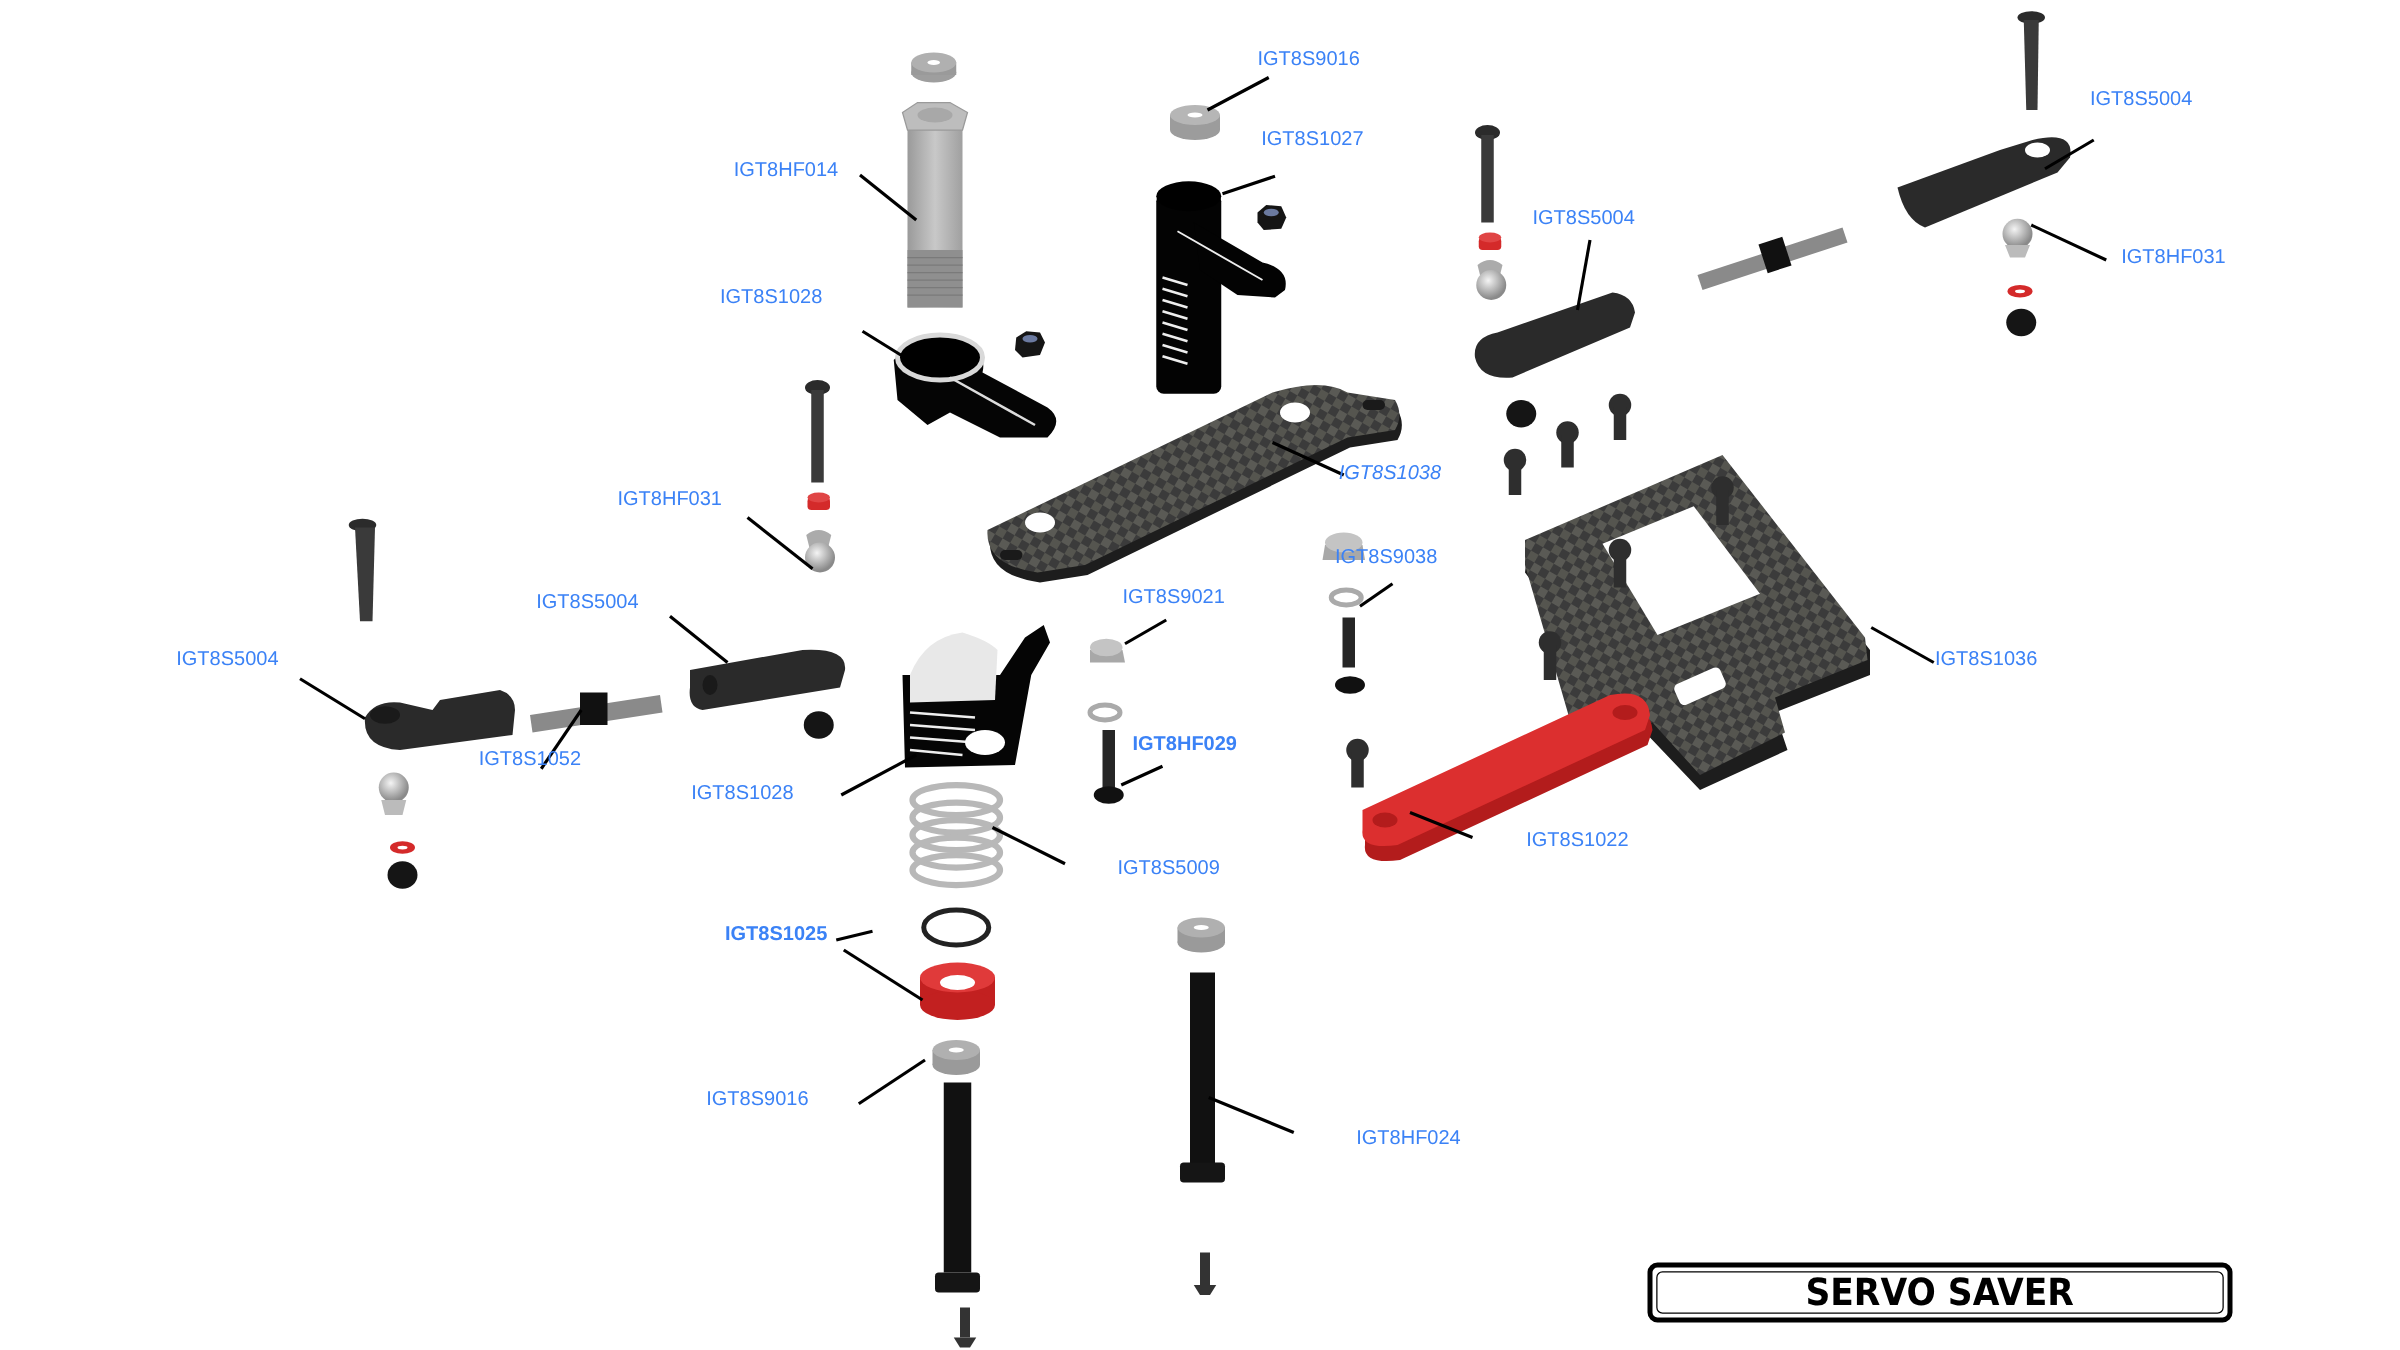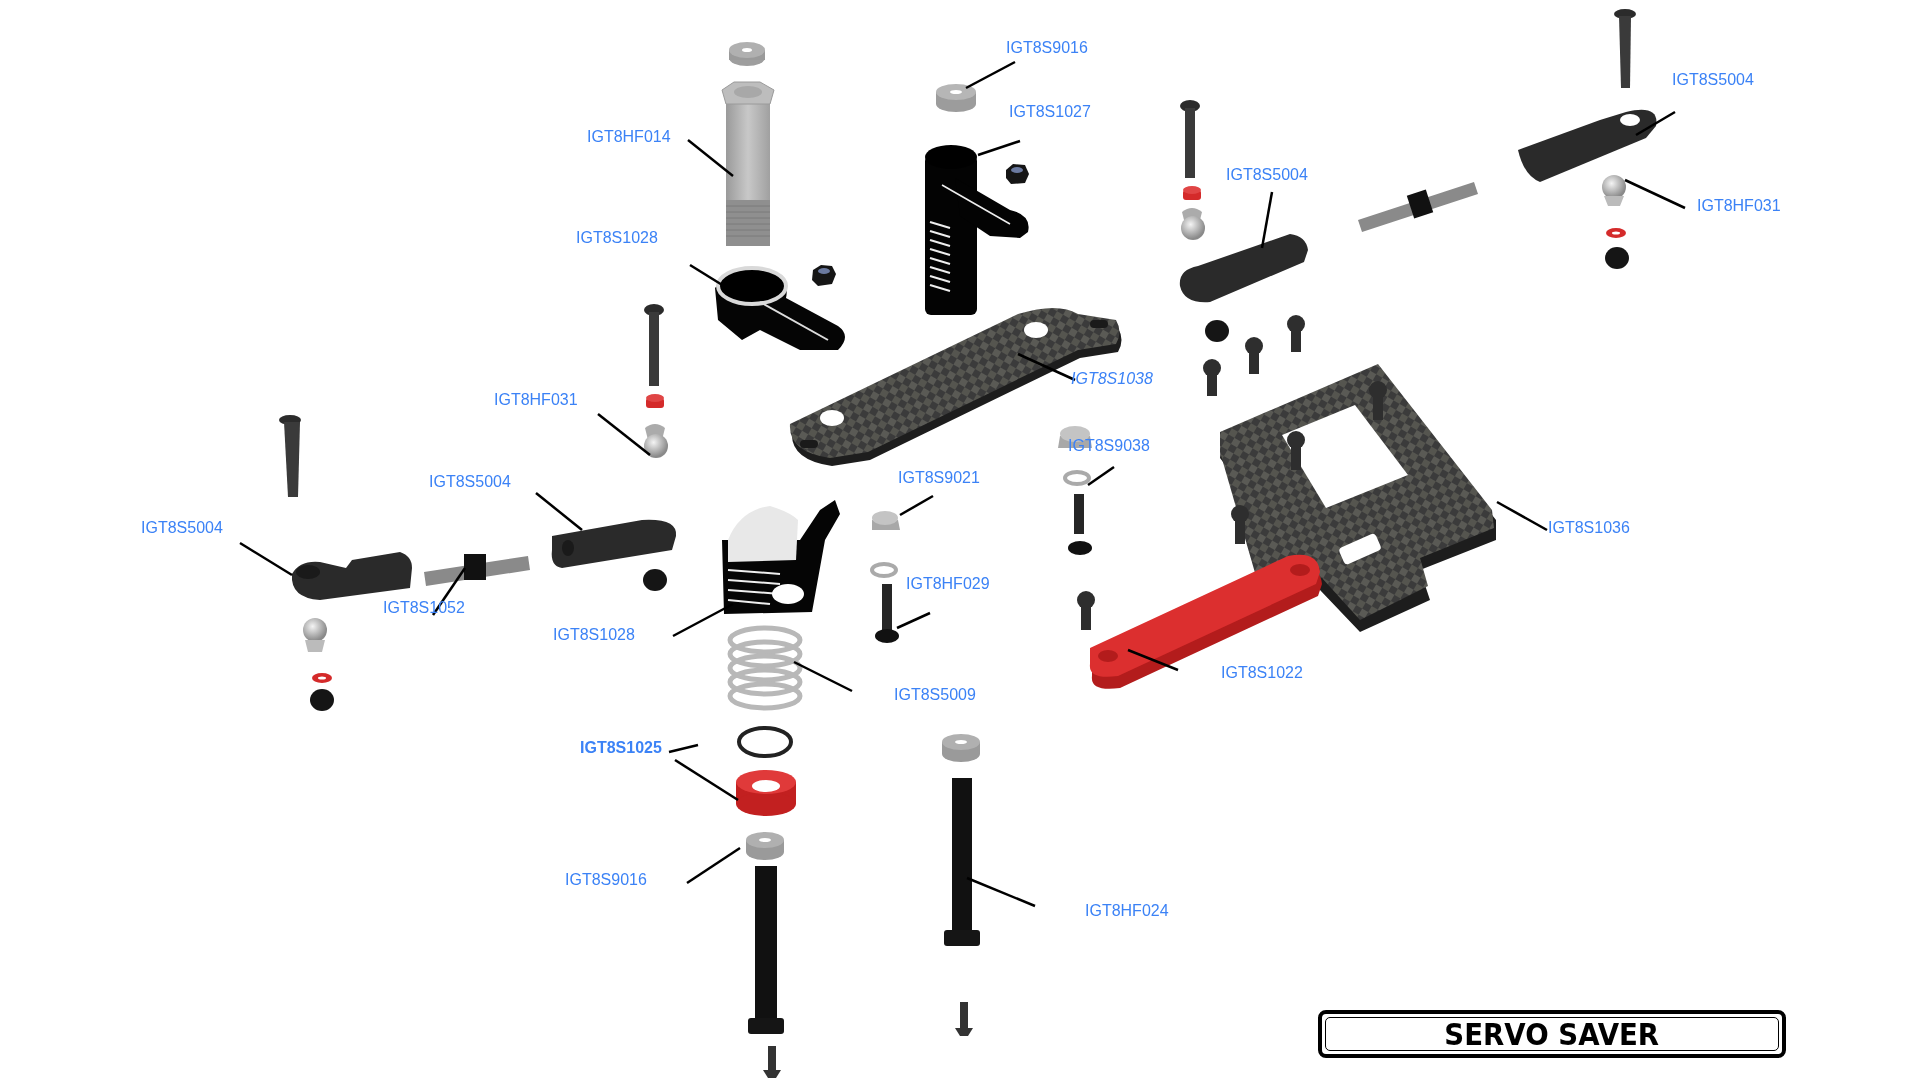--- a/index.html
+++ b/index.html
@@ -329,21 +329,21 @@
 <div class="lbl" style="left:1226px;top:167px;">IGT8S5004</div>
 <div class="lbl" style="left:1672px;top:72px;">IGT8S5004</div>
 <div class="lbl" style="left:494px;top:392px;">IGT8HF031</div>
 <div class="lbl" style="left:1697px;top:198px;">IGT8HF031</div>
 <div class="lbl" style="left:1071px;top:371px;font-style:italic;">IGT8S1038</div>
 <div class="lbl" style="left:1048px;top:438px;margin-left:20px;">IGT8S9038</div>
 <div class="lbl" style="left:898px;top:470px;">IGT8S9021</div>
 <div class="lbl" style="left:429px;top:474px;">IGT8S5004</div>
 <div class="lbl" style="left:141px;top:520px;">IGT8S5004</div>
 <div class="lbl" style="left:1548px;top:520px;">IGT8S1036</div>
-<div class="lbl" style="left:906px;top:576px;">IGT8HF029</div>
+<div class="lbl" style="left:906px;top:588px;font-weight:bold;">IGT8HF029</div>
 <div class="lbl" style="left:383px;top:600px;">IGT8S1052</div>
 <div class="lbl" style="left:553px;top:627px;">IGT8S1028</div>
 <div class="lbl" style="left:1221px;top:665px;">IGT8S1022</div>
 <div class="lbl" style="left:852px;top:687px;margin-left:42px;">IGT8S5009</div>
 <div class="lbl" style="left:580px;top:740px;font-weight:bold;">IGT8S1025</div>
 <div class="lbl" style="left:565px;top:872px;">IGT8S9016</div>
 <div class="lbl" style="left:1085px;top:903px;">IGT8HF024</div>
 
 <div id="title-box">
   <div id="title-inner">

